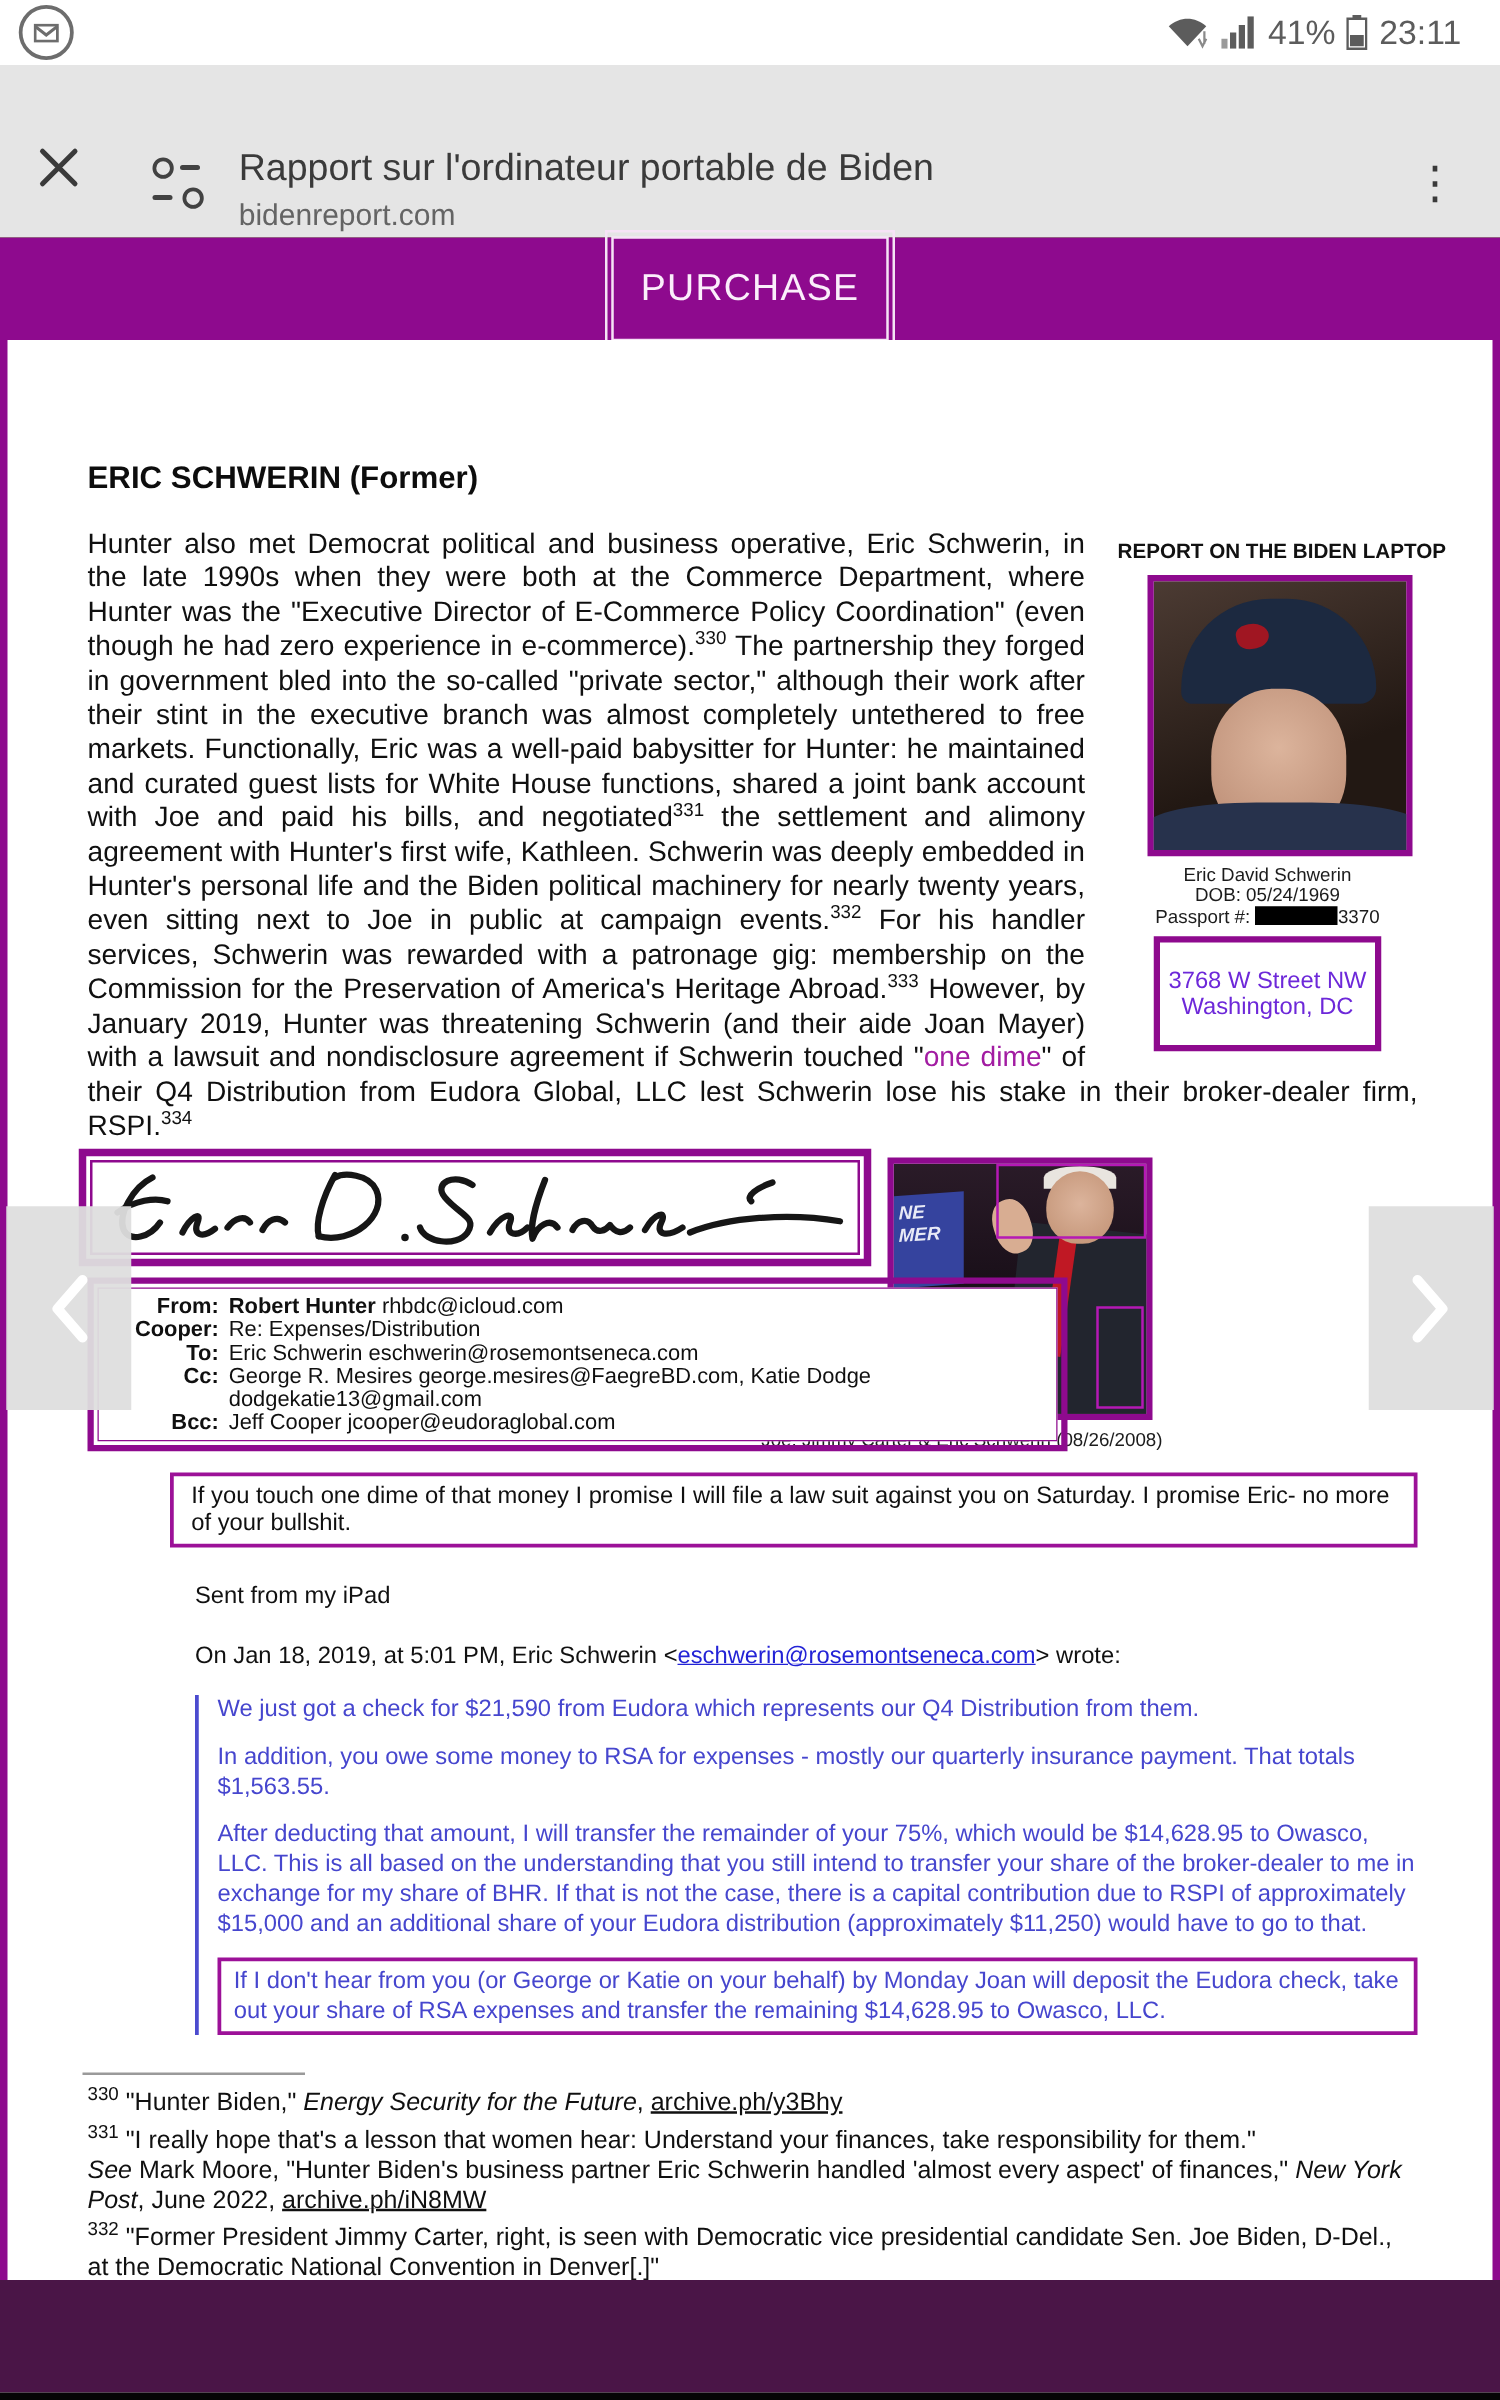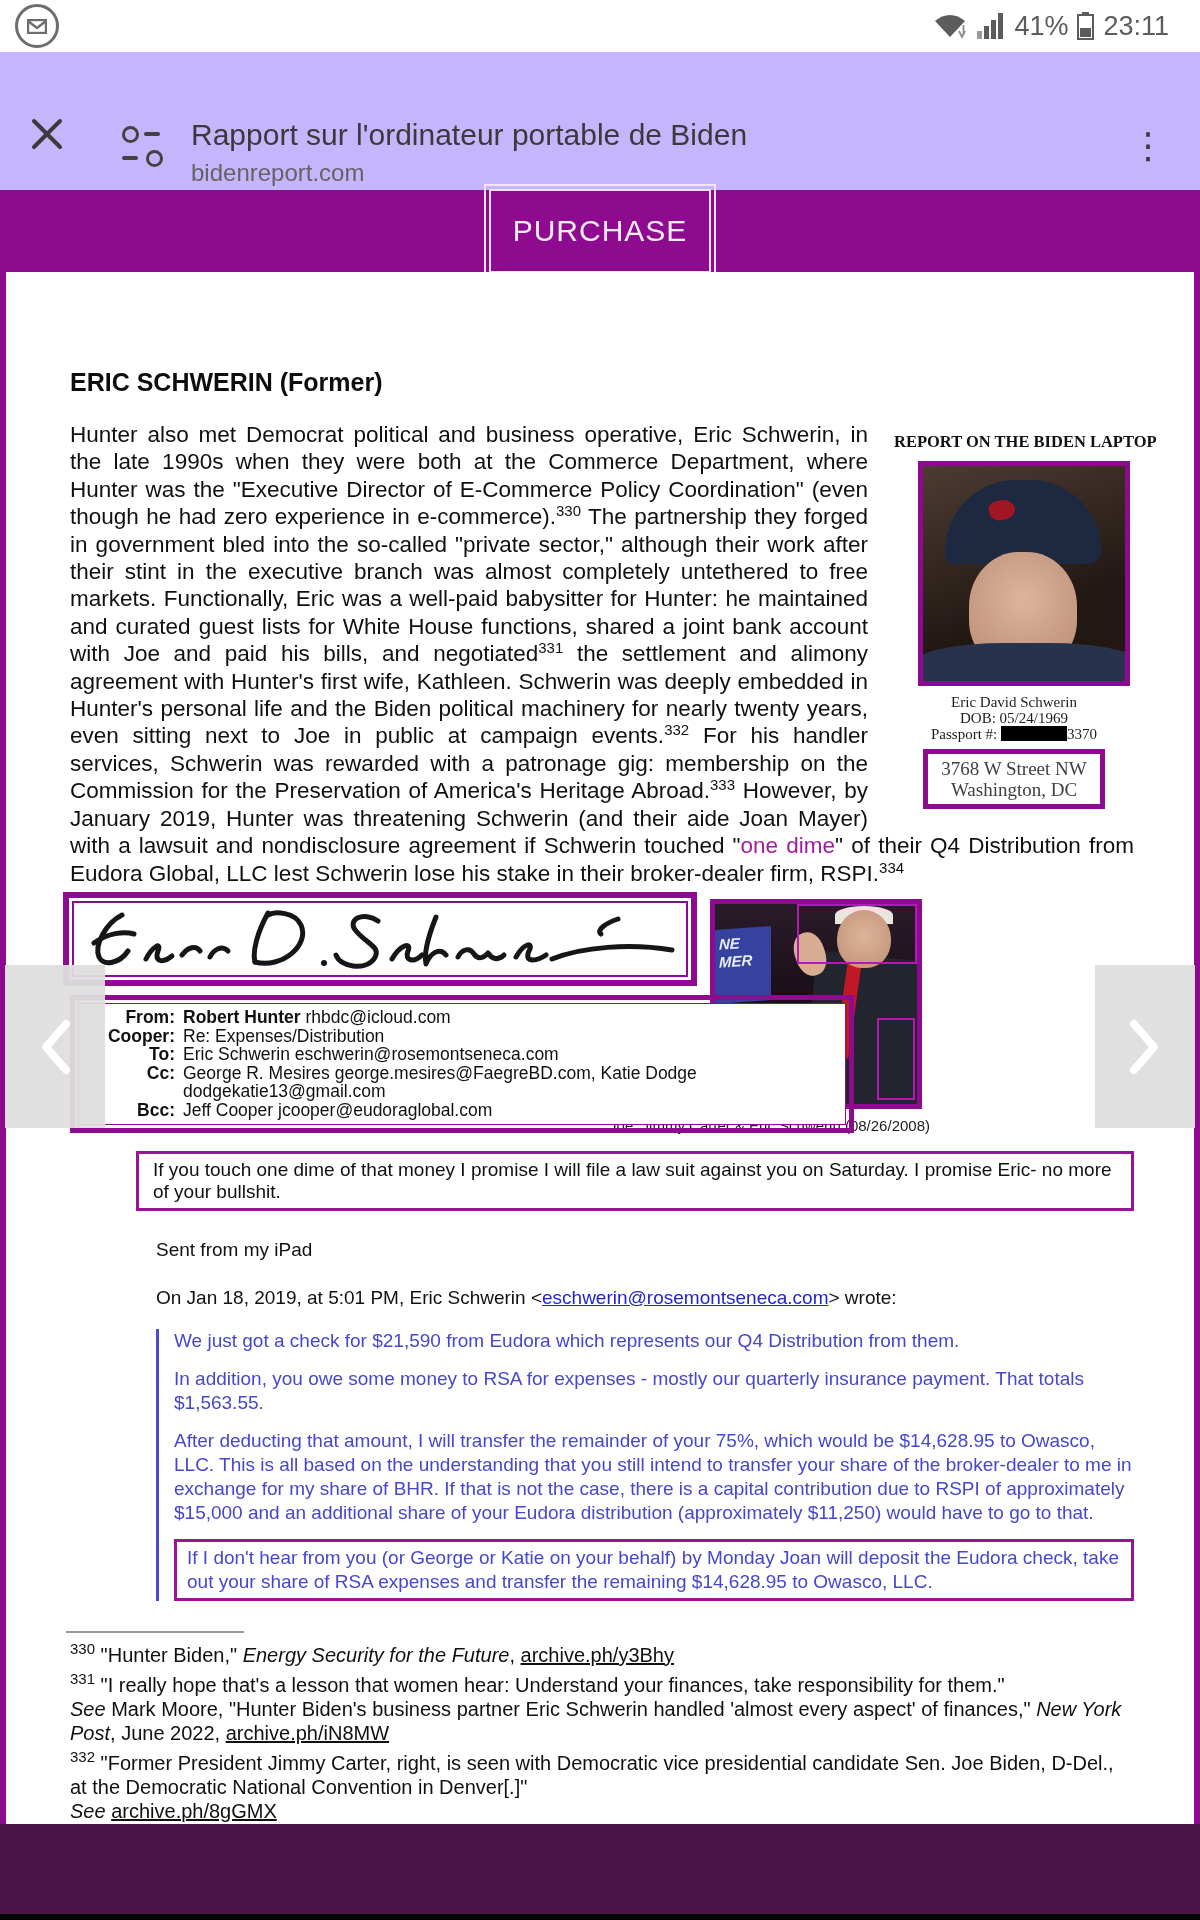--- a/index.html
+++ b/index.html
@@ -7,21 +7,21 @@
           font-family:"Liberation Sans",sans-serif;color:#111;}
 
   
   .status-bar{position:absolute;top:0;left:0;width:1184px;height:52px;background:#fff;
               display:flex;align-items:center;justify-content:space-between;padding:0 15px;box-sizing:border-box;}
   .status-right{display:flex;align-items:center;gap:9px;color:#5c5c5c;font-size:27px;}
   .badge-circle{width:38px;height:38px;border:3px solid #6d6d6d;border-radius:50%;
                 display:flex;align-items:center;justify-content:center;}
 
   
-  .toolbar{position:absolute;top:52px;left:0;width:1200px;height:138px;background:#c4b5fd;
+  .toolbar{position:absolute;top:52px;left:0;width:1200px;height:138px;background:#e5e5e5;
            border-bottom:4px solid #4d7c0f;}
   .close-x{position:absolute;left:28px;top:63px;}
   .tune{position:absolute;left:122px;top:72px;width:48px;height:44px;}
   .tune .row{position:absolute;left:0;width:48px;height:14px;}
   .tune .c{position:absolute;width:11px;height:11px;border:3.5px solid #424242;border-radius:50%;top:0;}
   .tune .l{position:absolute;height:3.5px;background:#424242;top:6px;border-radius:2px;}
   .title-block{position:absolute;left:191px;top:66px;}
   .pg-title{font-size:30px;color:#3a3a3a;line-height:34px;}
   .pg-url{font-size:24px;color:#646464;line-height:30px;margin-top:6px;}
   .kebab{position:absolute;right:34px;top:76px;font-size:36px;color:#3a3a3a;line-height:36px;letter-spacing:0;}
@@ -31,35 +31,35 @@
           display:flex;align-items:center;justify-content:center;}
   .purchase-btn{background:transparent;color:#fbeefb;font-family:"Liberation Sans",sans-serif;
                 font-size:30px;letter-spacing:1px;border:2px solid #f6e3f6;outline:2px solid #f6e3f6;
                 outline-offset:3px;padding:23px 22px;cursor:pointer;}
 
   
   .doc{position:absolute;top:272px;left:0;width:1200px;height:1552px;background:#fff;
        border-left:6px solid #8e0a8e;border-right:6px solid #8e0a8e;box-sizing:border-box;}
   .doc-inner{padding:0 60px 0 64px;position:relative;}
 
-  .photo-float{float:right;width:240px;margin:64px 0 0 26px;font-family:Liberation Serif, serif;}
+  .photo-float{float:right;width:240px;margin:64px 0 0 26px;}
   .corner-label{font-size:16.5px;font-weight:bold;color:#111;text-align:right;white-space:nowrap;}
   .portrait{margin-top:9px;width:202px;height:215px;border:5px solid #8e0a8e;margin-left:auto;margin-right:4px;
             position:relative;background:linear-gradient(160deg,#4c3b33,#221813 65%);overflow:hidden;}
   .cap{position:absolute;top:14px;left:22px;width:156px;height:84px;background:#1c2940;
        border-radius:78px 78px 14px 10px;}
   .cap-logo{position:absolute;top:34px;left:66px;width:26px;height:20px;background:#a01622;
             border-radius:40% 60% 50% 50%;transform:rotate(-12deg);}
   .face{position:absolute;top:86px;left:46px;width:108px;height:118px;background:radial-gradient(circle at 50% 40%,#dcb49c,#b98a72);
         border-radius:46% 46% 42% 42%;}
   .jacket{position:absolute;bottom:-8px;left:-6px;width:220px;height:46px;background:#27324c;border-radius:40% 40% 0 0;}
   .pt-caption{margin-top:8px;text-align:center;font-size:15px;line-height:16px;color:#1c1c1c;}
   .redact{display:inline-block;width:66px;height:15px;background:#000;vertical-align:-2px;}
-  .addr-box{margin:7px auto 0;width:168px;border:5px solid #8e0a8e;padding:4px 2px;text-align:center;
-            font-size:19px;line-height:21px;color:#404040;}
+  .addr-box{margin:7px auto 0;width:168px;border:5px solid #8e0a8e;padding:20px 2px;text-align:center;
+            font-size:19px;line-height:21px;color:#6d28d9;}
 
   .doc-heading{font-size:25px;font-weight:bold;margin:96px 0 0;color:#0d0d0d;}
   .doc-body{margin:24px 0 0;font-size:22.5px;line-height:27.4px;text-align:justify;color:#101010;}
   .doc-body sup,.fn sup{font-size:15px;line-height:0;}
   .hl{color:#a21ca2;}
 
   
   .collage{position:relative;height:240px;margin-top:12px;clear:none;}
   .sig-box{position:absolute;left:2px;top:2px;width:612px;height:72px;border:2px solid #8e0a8e;
            outline:6px solid #8e0a8e;outline-offset:3px;background:#fff;display:flex;align-items:center;}

